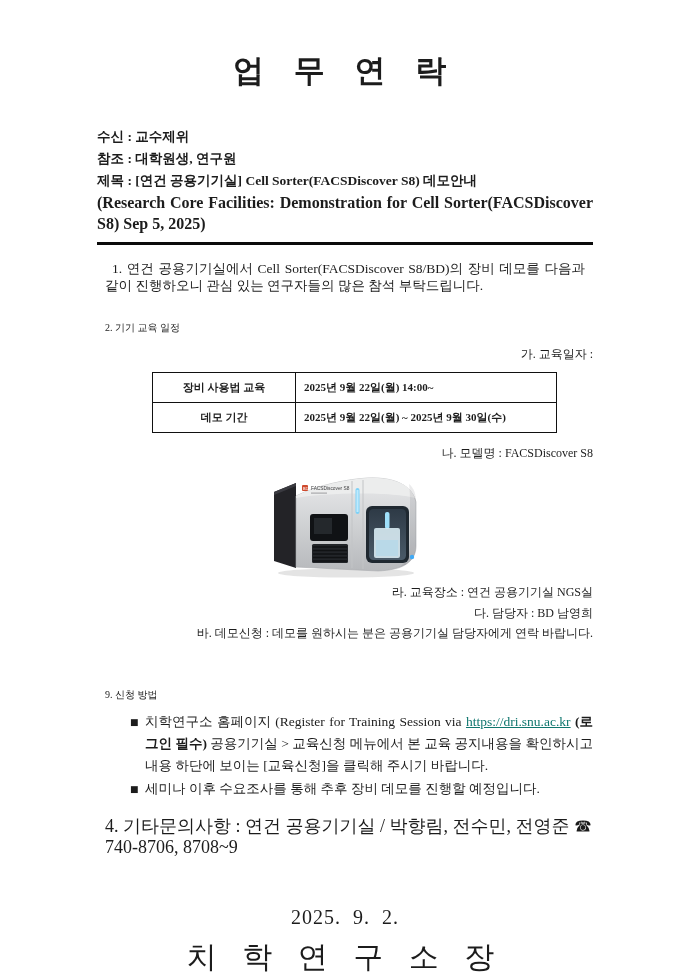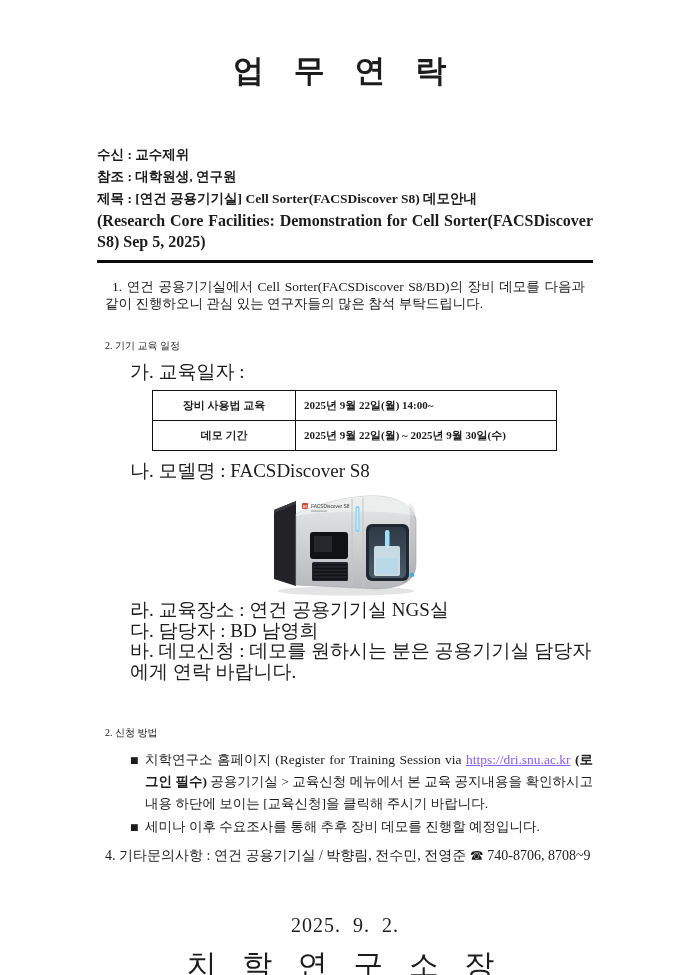--- a/index.html
+++ b/index.html
@@ -6,27 +6,27 @@
   body{
     width:690px;height:975px;background:#ffffff;overflow:hidden;
     font-family:"Liberation Serif","DejaVu Serif",serif;
     color:#1c1c1c;
   }
   .page{padding:0 97px;}
   .doc-title{
     margin:50px 0 0;text-align:center;font-size:31px;font-weight:bold;
     letter-spacing:11px;white-space:pre;
   }
-  .hdr{margin-top:52px;font-size:13.5px;line-height:22px;font-weight:bold;}
+  .hdr{margin-top:34px;font-size:13.5px;line-height:22px;font-weight:bold;}
   .hdr div{font-weight:bold;}
   .hdr-sub{font-weight:normal;text-align:justify;line-height:21px;font-size:16px;}
   .rule{height:3px;background:#0b0b0b;border:none;margin:8px 0 0;}
   .p-intro{margin:15px 8px 0;font-size:13.5px;line-height:17px;text-align:justify;text-indent:7px;}
   .sec-head{margin-top:23px;font-size:10px;padding-left:8px;line-height:21px;}
-  .sub-item{padding-left:33px;font-size:19px;line-height:20.5px;}
+  .sub-item{padding-left:33px;font-size:12px;line-height:20.5px;text-align:right;}
   .mt6{margin-top:6px;}
   .mt10{margin-top:10px;}
   table.sched{
     border-collapse:collapse;margin:7px 0 0 55px;
     font-size:11px;font-weight:bold;
   }
   table.sched td{border:1.4px solid #111;height:27px;}
   td.lbl{width:140px;text-align:center;}
   td.val{width:251px;text-align:left;padding-left:8px;}
   .machine-wrap{margin-top:5px;text-align:center;height:114px;}
@@ -34,22 +34,22 @@
   ul.bullets{list-style:none;margin:6px 0 0;padding:0;}
   ul.bullets li{
     position:relative;padding-left:48px;font-size:13.5px;line-height:22px;
     text-align:justify;margin-top:1px;
   }
   ul.bullets .sq{
     position:absolute;left:33px;top:0;font-size:9px;line-height:22px;
     font-family:"DejaVu Sans",sans-serif;
   }
   .bold{font-weight:bold;}
-  a.doclink{color:#8b5cf6;text-decoration:underline;}
-  .sec4{margin-top:7px;font-size:14px;padding-left:8px;line-height:21px;}
+  a.doclink{color:#0f766e;text-decoration:underline;}
+  .sec4{margin-top:16px;font-size:18px;padding-left:8px;line-height:21px;}
   .issue-date{margin-top:48px;text-align:center;font-size:20px;white-space:pre;letter-spacing:1px;}
   .signature{margin-top:8px;text-align:center;font-size:30px;letter-spacing:9px;white-space:pre;}
 </style>
 </head>
 <body>
 
 <div class="page">
 
   <h1 class="doc-title">업 무 연 락</h1>
 
@@ -127,21 +127,21 @@
       <rect x="45" y="24.5" width="16" height="1.2" fill="#a9a9ab"></rect>
     </svg>
   </div>
 
   <div class="sub-item">라. 교육장소 : 연건 공용기기실 NGS실</div>
   <div class="sub-item">다. 담당자 : BD 남영희</div>
   <div class="sub-item">바. 데모신청 : 데모를 원하시는 분은 공용기기실 담당자에게 연락 바랍니다.</div>
 
   <div class="gap-lg"></div>
 
-  <div class="sec-head" style="margin-top:0;">2. 신청 방법</div>
+  <div class="sec-head" style="margin-top:0;">9. 신청 방법</div>
 
   <ul class="bullets">
     <li>
       <span class="sq">■</span>
       <span>치학연구소 홈페이지 (Register for Training Session via </span><a class="doclink" href="#">https://dri.snu.ac.kr</a><span class="bold"> (로그인 필수)</span><span> 공용기기실 &gt; 교육신청 메뉴에서 본 교육 공지내용을 확인하시고 내용 하단에 보이는 [교육신청]을 클릭해 주시기 바랍니다.</span>
     </li>
     <li>
       <span class="sq">■</span>
       <span>세미나 이후 수요조사를 통해 추후 장비 데모를 진행할 예정입니다.</span>
     </li>

